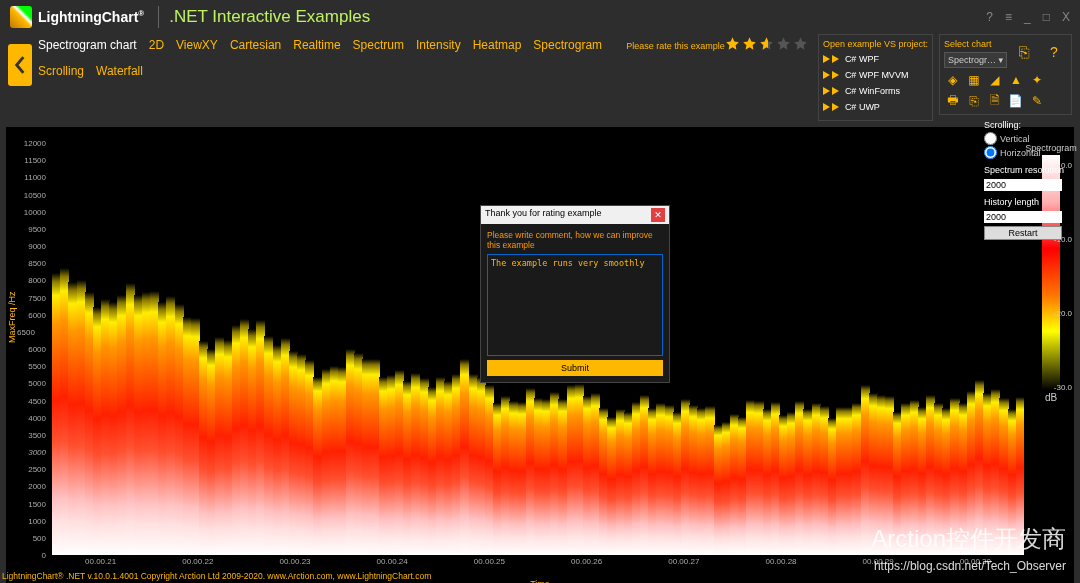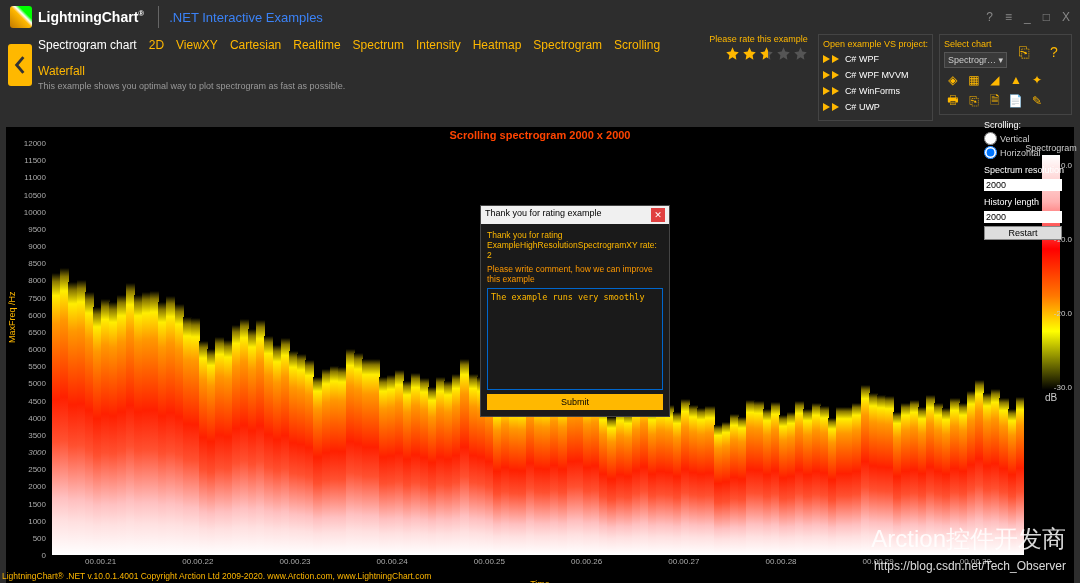--- a/index.html
+++ b/index.html
@@ -3,34 +3,34 @@
 <meta charset="utf-8">
 <style>
 * { margin:0; padding:0; box-sizing:border-box; }
 body { width:1080px; height:583px; background:#2d2d2d; font-family:Segoe UI,Arial,sans-serif; color:#ccc; font-size:11px; overflow:hidden; position:relative; }
 
 .titlebar { display:flex; align-items:center; height:34px; padding:0 10px; background:#2d2d2d; }
 .logo { width:22px; height:22px; background:linear-gradient(45deg,#c07800,#ffb800 50%,#fff 60%,#0f0 70%); border-radius:3px; margin-right:6px; }
 .brand { color:#fff; font-weight:600; font-size:14px; margin-right:4px; }
 .brand sup { font-size:8px; }
 .divider { width:1px; height:22px; background:#666; margin:0 10px; }
-.app-title { color:#3b82f6; font-size:13px; }
+.app-title { color:#bef264; font-size:17px; }
 .win-ctrl { margin-left:auto; display:flex; gap:12px; color:#888; font-size:12px; }
 
 .crumb-row { display:flex; align-items:flex-start; padding:0 8px; gap:6px; }
 .back-btn { width:24px; height:42px; display:flex; align-items:center; justify-content:center; background:#ffb800; border-radius:3px; margin-top:10px; cursor:pointer; }
 .back-btn svg { width:12px; height:18px; }
 .crumb-col { flex:1; }
 .crumbs { display:flex; gap:12px; padding-top:4px; flex-wrap:wrap; }
 .crumbs span { color:#ffb800; font-size:12px; cursor:pointer; }
 .crumbs span.first { color:#fff; }
 .subtitle { color:#999; font-size:9px; margin-top:3px; }
 
 .right-panels { display:flex; gap:6px; align-items:flex-start; }
-.rate-block { display:flex; flex-direction:column; align-items:flex-end; margin-right:4px; }
+.rate-block { display:flex; flex-direction:row; align-items:flex-end; margin-right:4px; }
 .rate-label { color:#ffb800; font-size:9px; }
 .stars { display:flex; gap:2px; margin-top:2px; }
 .star { width:15px; height:15px; }
 .box { border:1px solid #444; padding:4px; background:#2d2d2d; }
 .open-prj .hdr,.sel-chart .hdr { color:#ffb800; font-size:9px; margin-bottom:3px; }
 .btn-row { display:flex; align-items:center; gap:2px; margin-bottom:2px; }
 .play { width:0; height:0; border-left:7px solid #ffb800; border-top:4px solid transparent; border-bottom:4px solid transparent; }
 .prj-btn { color:#fff; font-size:9px; padding:2px 4px; cursor:pointer; }
 .select { background:#3a3a3a; border:1px solid #555; color:#ccc; font-size:9px; padding:2px 3px; }
 .icon-grid { display:grid; grid-template-columns:repeat(5,18px); gap:3px; margin-top:3px; }
@@ -101,21 +101,20 @@
         <span>ViewXY</span>
         <span>Cartesian</span>
         <span>Realtime</span>
         <span>Spectrum</span>
         <span>Intensity</span>
         <span>Heatmap</span>
         <span>Spectrogram</span>
         <span>Scrolling</span>
         <span>Waterfall</span>
       </div>
-    <div class="subtitle">This example shows you optimal way to plot spectrogram as fast as possible.</div>
   </div>
   <div class="right-panels">
     <div class="rate-block">
       <span class="rate-label">Please rate this example</span>
       <div class="stars" id="stars">
           <svg viewBox="0 0 24 24" class="star">
             <path d="M12 2l2.9 6.9L22 10l-5 4.9 1.2 7.1L12 18l-6.2 4 1.2-7.1L2 10l7.1-1.1z" fill="#ffb800"></path>
           </svg>
           <svg viewBox="0 0 24 24" class="star">
             <path d="M12 2l2.9 6.9L22 10l-5 4.9 1.2 7.1L12 18l-6.2 4 1.2-7.1L2 10l7.1-1.1z" fill="#ffb800"></path>
@@ -181,36 +180,35 @@
         <div class="ic">⎘</div>
         <div class="ic">🗎</div>
         <div class="ic">📄</div>
         <div class="ic">✎</div>
       </div>
     </div>
   </div>
 </div>
 
 <div class="chart-area">
-  <div class="chart-title">Scrolling spectrogram 2000 x 2000</div>
   <div class="y-axis" id="yaxis">
       <div class="y-tick" style="bottom: 0%; transform: translateY(50%);">0</div>
       <div class="y-tick" style="bottom: 4.16667%; transform: translateY(50%);">500</div>
       <div class="y-tick" style="bottom: 8.33333%; transform: translateY(50%);">1000</div>
       <div class="y-tick" style="bottom: 12.5%; transform: translateY(50%);">1500</div>
       <div class="y-tick" style="bottom: 16.6667%; transform: translateY(50%);">2000</div>
       <div class="y-tick" style="bottom: 20.8333%; transform: translateY(50%);">2500</div>
       <div class="y-tick" style="bottom: 25%; transform: translateY(50%); font-style: italic;">3000</div>
       <div class="y-tick" style="bottom: 29.1667%; transform: translateY(50%);">3500</div>
       <div class="y-tick" style="bottom: 33.3333%; transform: translateY(50%);">4000</div>
       <div class="y-tick" style="bottom: 37.5%; transform: translateY(50%);">4500</div>
       <div class="y-tick" style="bottom: 41.6667%; transform: translateY(50%);">5000</div>
       <div class="y-tick" style="bottom: 45.8333%; transform: translateY(50%);">5500</div>
       <div class="y-tick" style="bottom: 50%; transform: translateY(50%);">6000</div>
-      <div class="y-tick" style="bottom: 54.1667%; transform: translateY(50%);">6500</div>
+      <div class="y-tick" style="bottom: 54.1667%; transform: translateY(50%); text-align: center;">6500</div>
       <div class="y-tick" style="bottom: 58.3333%; transform: translateY(50%);">6000</div>
       <div class="y-tick" style="bottom: 62.5%; transform: translateY(50%);">7500</div>
       <div class="y-tick" style="bottom: 66.6667%; transform: translateY(50%);">8000</div>
       <div class="y-tick" style="bottom: 70.8333%; transform: translateY(50%);">8500</div>
       <div class="y-tick" style="bottom: 75%; transform: translateY(50%);">9000</div>
       <div class="y-tick" style="bottom: 79.1667%; transform: translateY(50%);">9500</div>
       <div class="y-tick" style="bottom: 83.3333%; transform: translateY(50%);">10000</div>
       <div class="y-tick" style="bottom: 87.5%; transform: translateY(50%); margin-top: 36px;">10500</div>
       <div class="y-tick" style="bottom: 91.6667%; transform: translateY(50%);">11000</div>
       <div class="y-tick" style="bottom: 95.8333%; transform: translateY(50%);">11500</div>
@@ -380,21 +378,20 @@
   <input class="input-sm" value="2000" style="">
   <button class="restart-btn">Restart</button>
 </div>
 
 <div class="dialog">
   <div class="dialog-title">
     <span>Thank you for rating example</span>
     <span class="dialog-close">✕</span>
   </div>
   <div class="dialog-body">
-    <div class="dlg-line1">Thank you for rating ExampleHighResolutionSpectrogramXY rate: 2</div>
     <div class="dlg-line2">Please write comment, how we can improve this example</div>
     <textarea class="dlg-text" style="">The example runs very smoothly</textarea>
     <button class="dlg-submit">Submit</button>
   </div>
 </div>
 
 <div class="footer">LightningChart® .NET v.10.0.1.4001 Copyright Arction Ltd 2009-2020. www.Arction.com, www.LightningChart.com</div>
 <div class="wm1">Arction控件开发商</div>
 <div class="wm2">https://blog.csdn.net/Tech_Observer</div>
 

